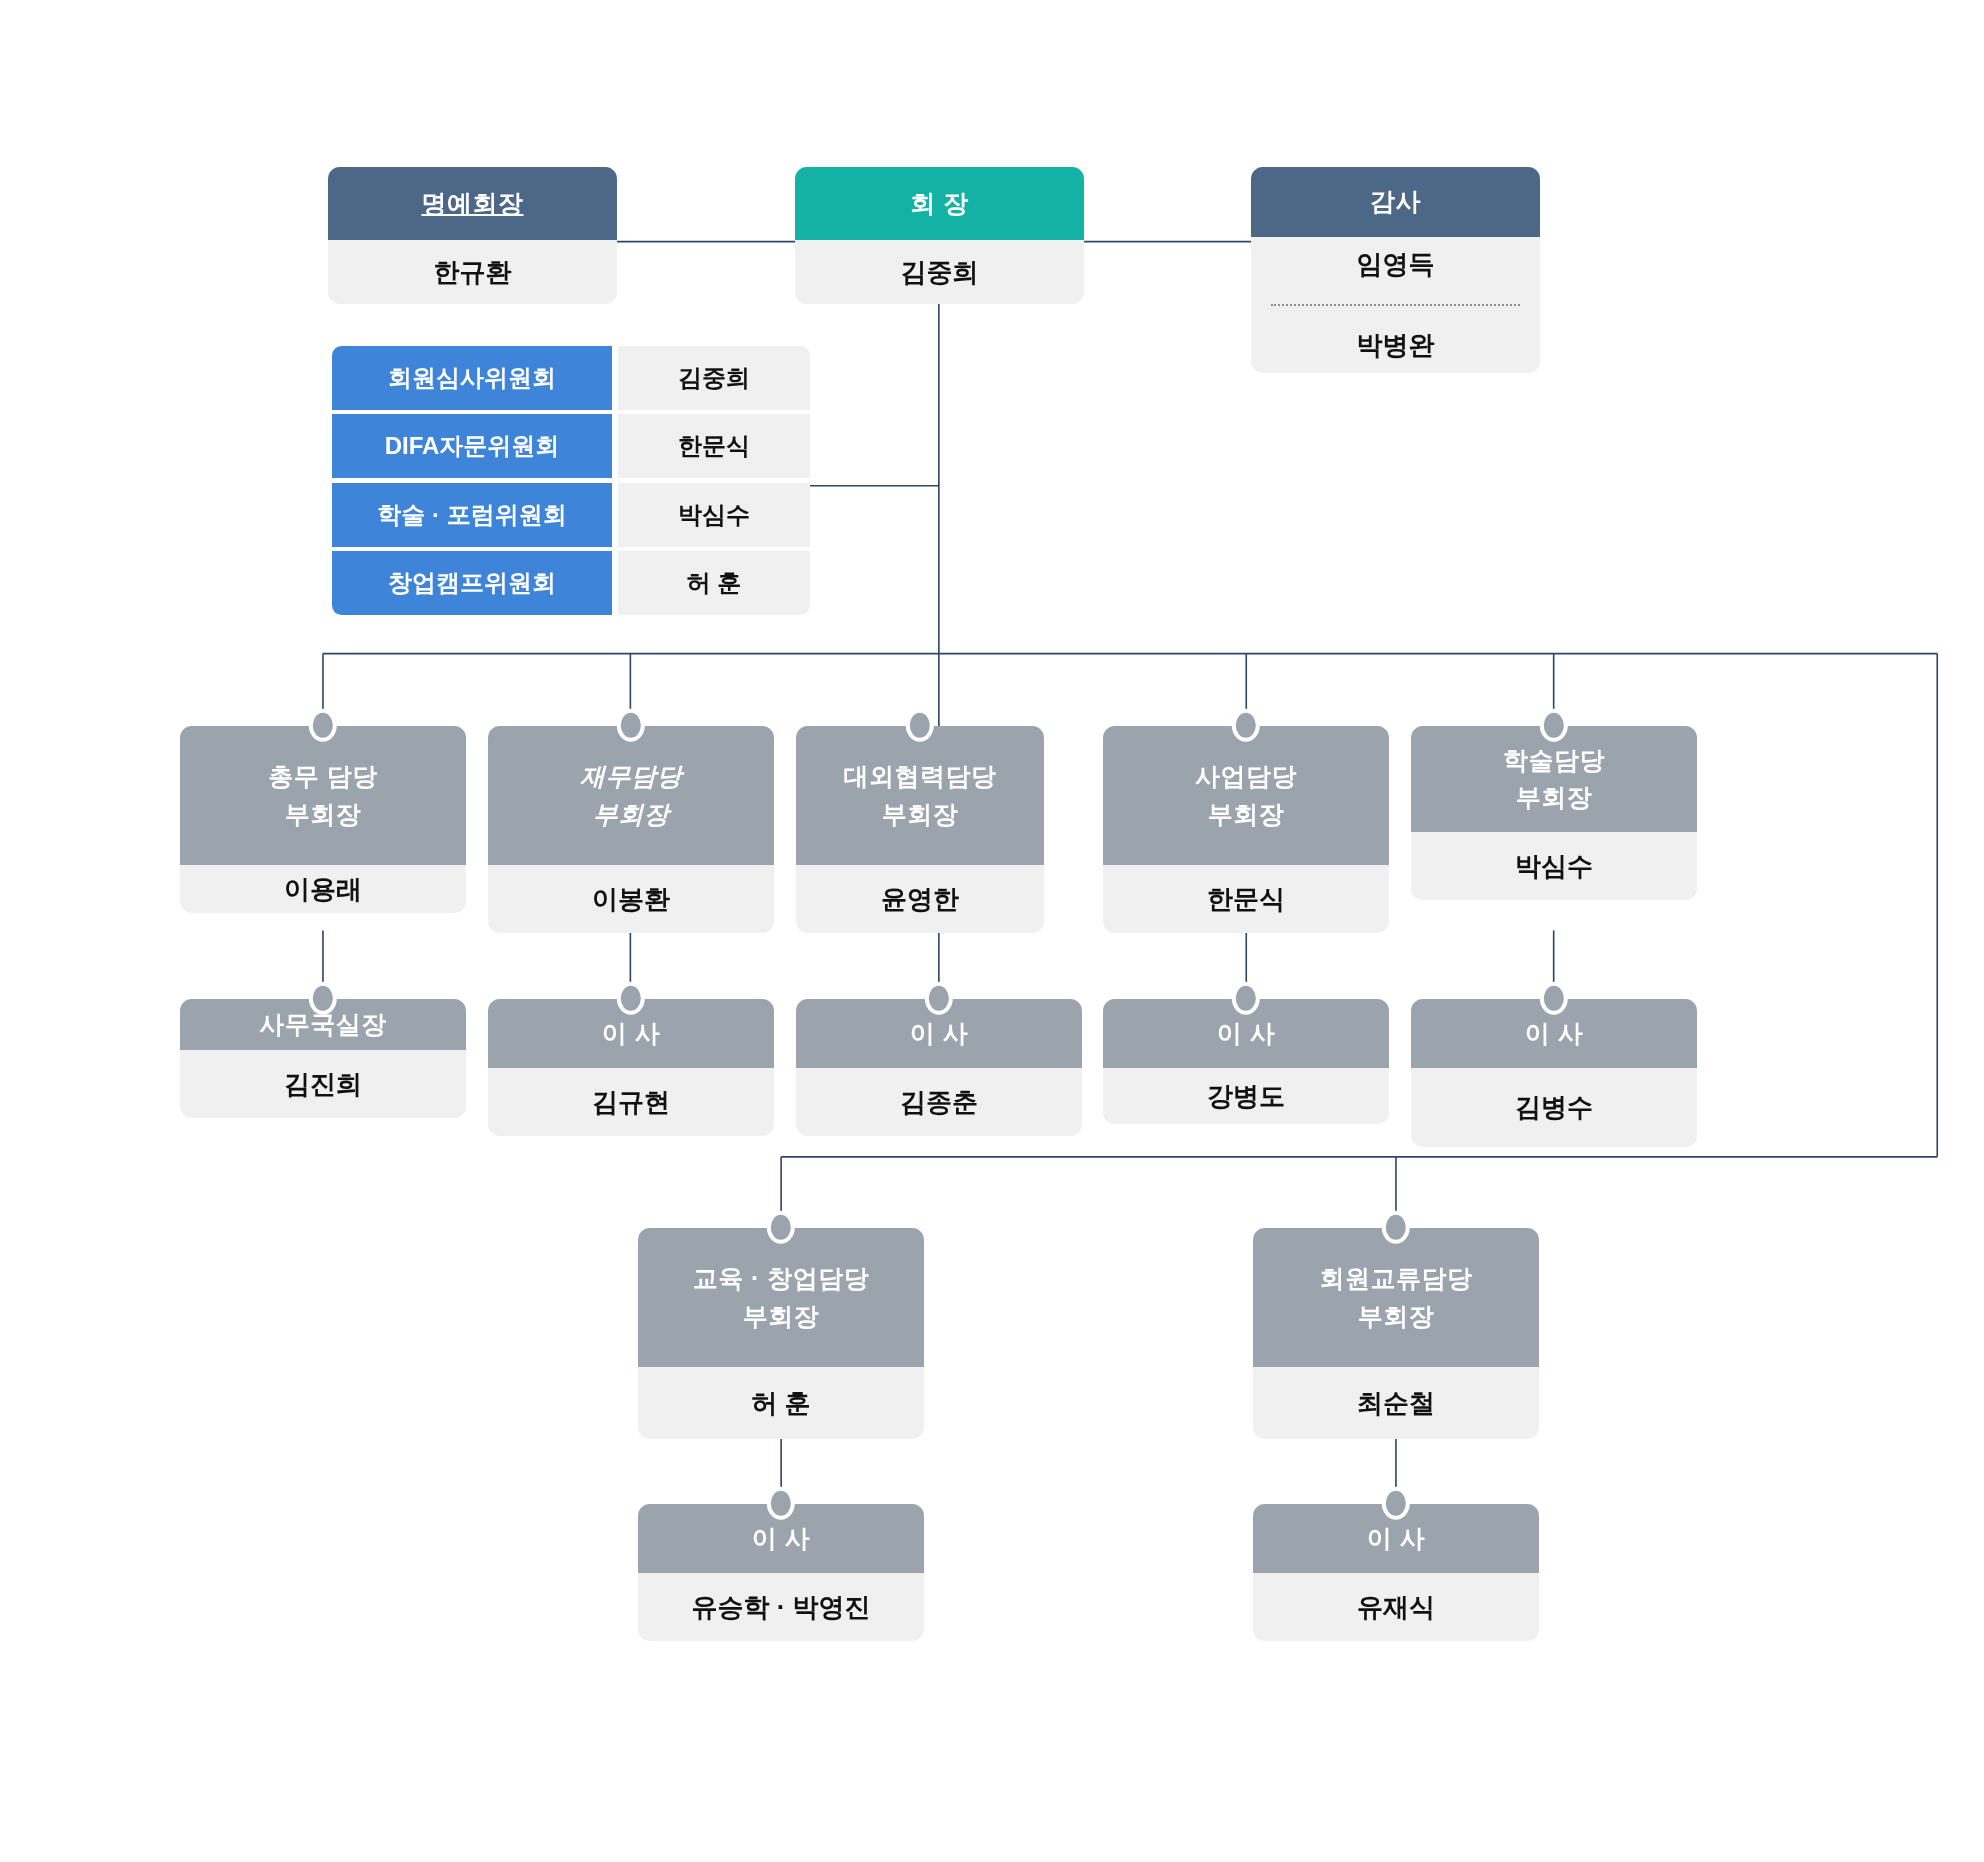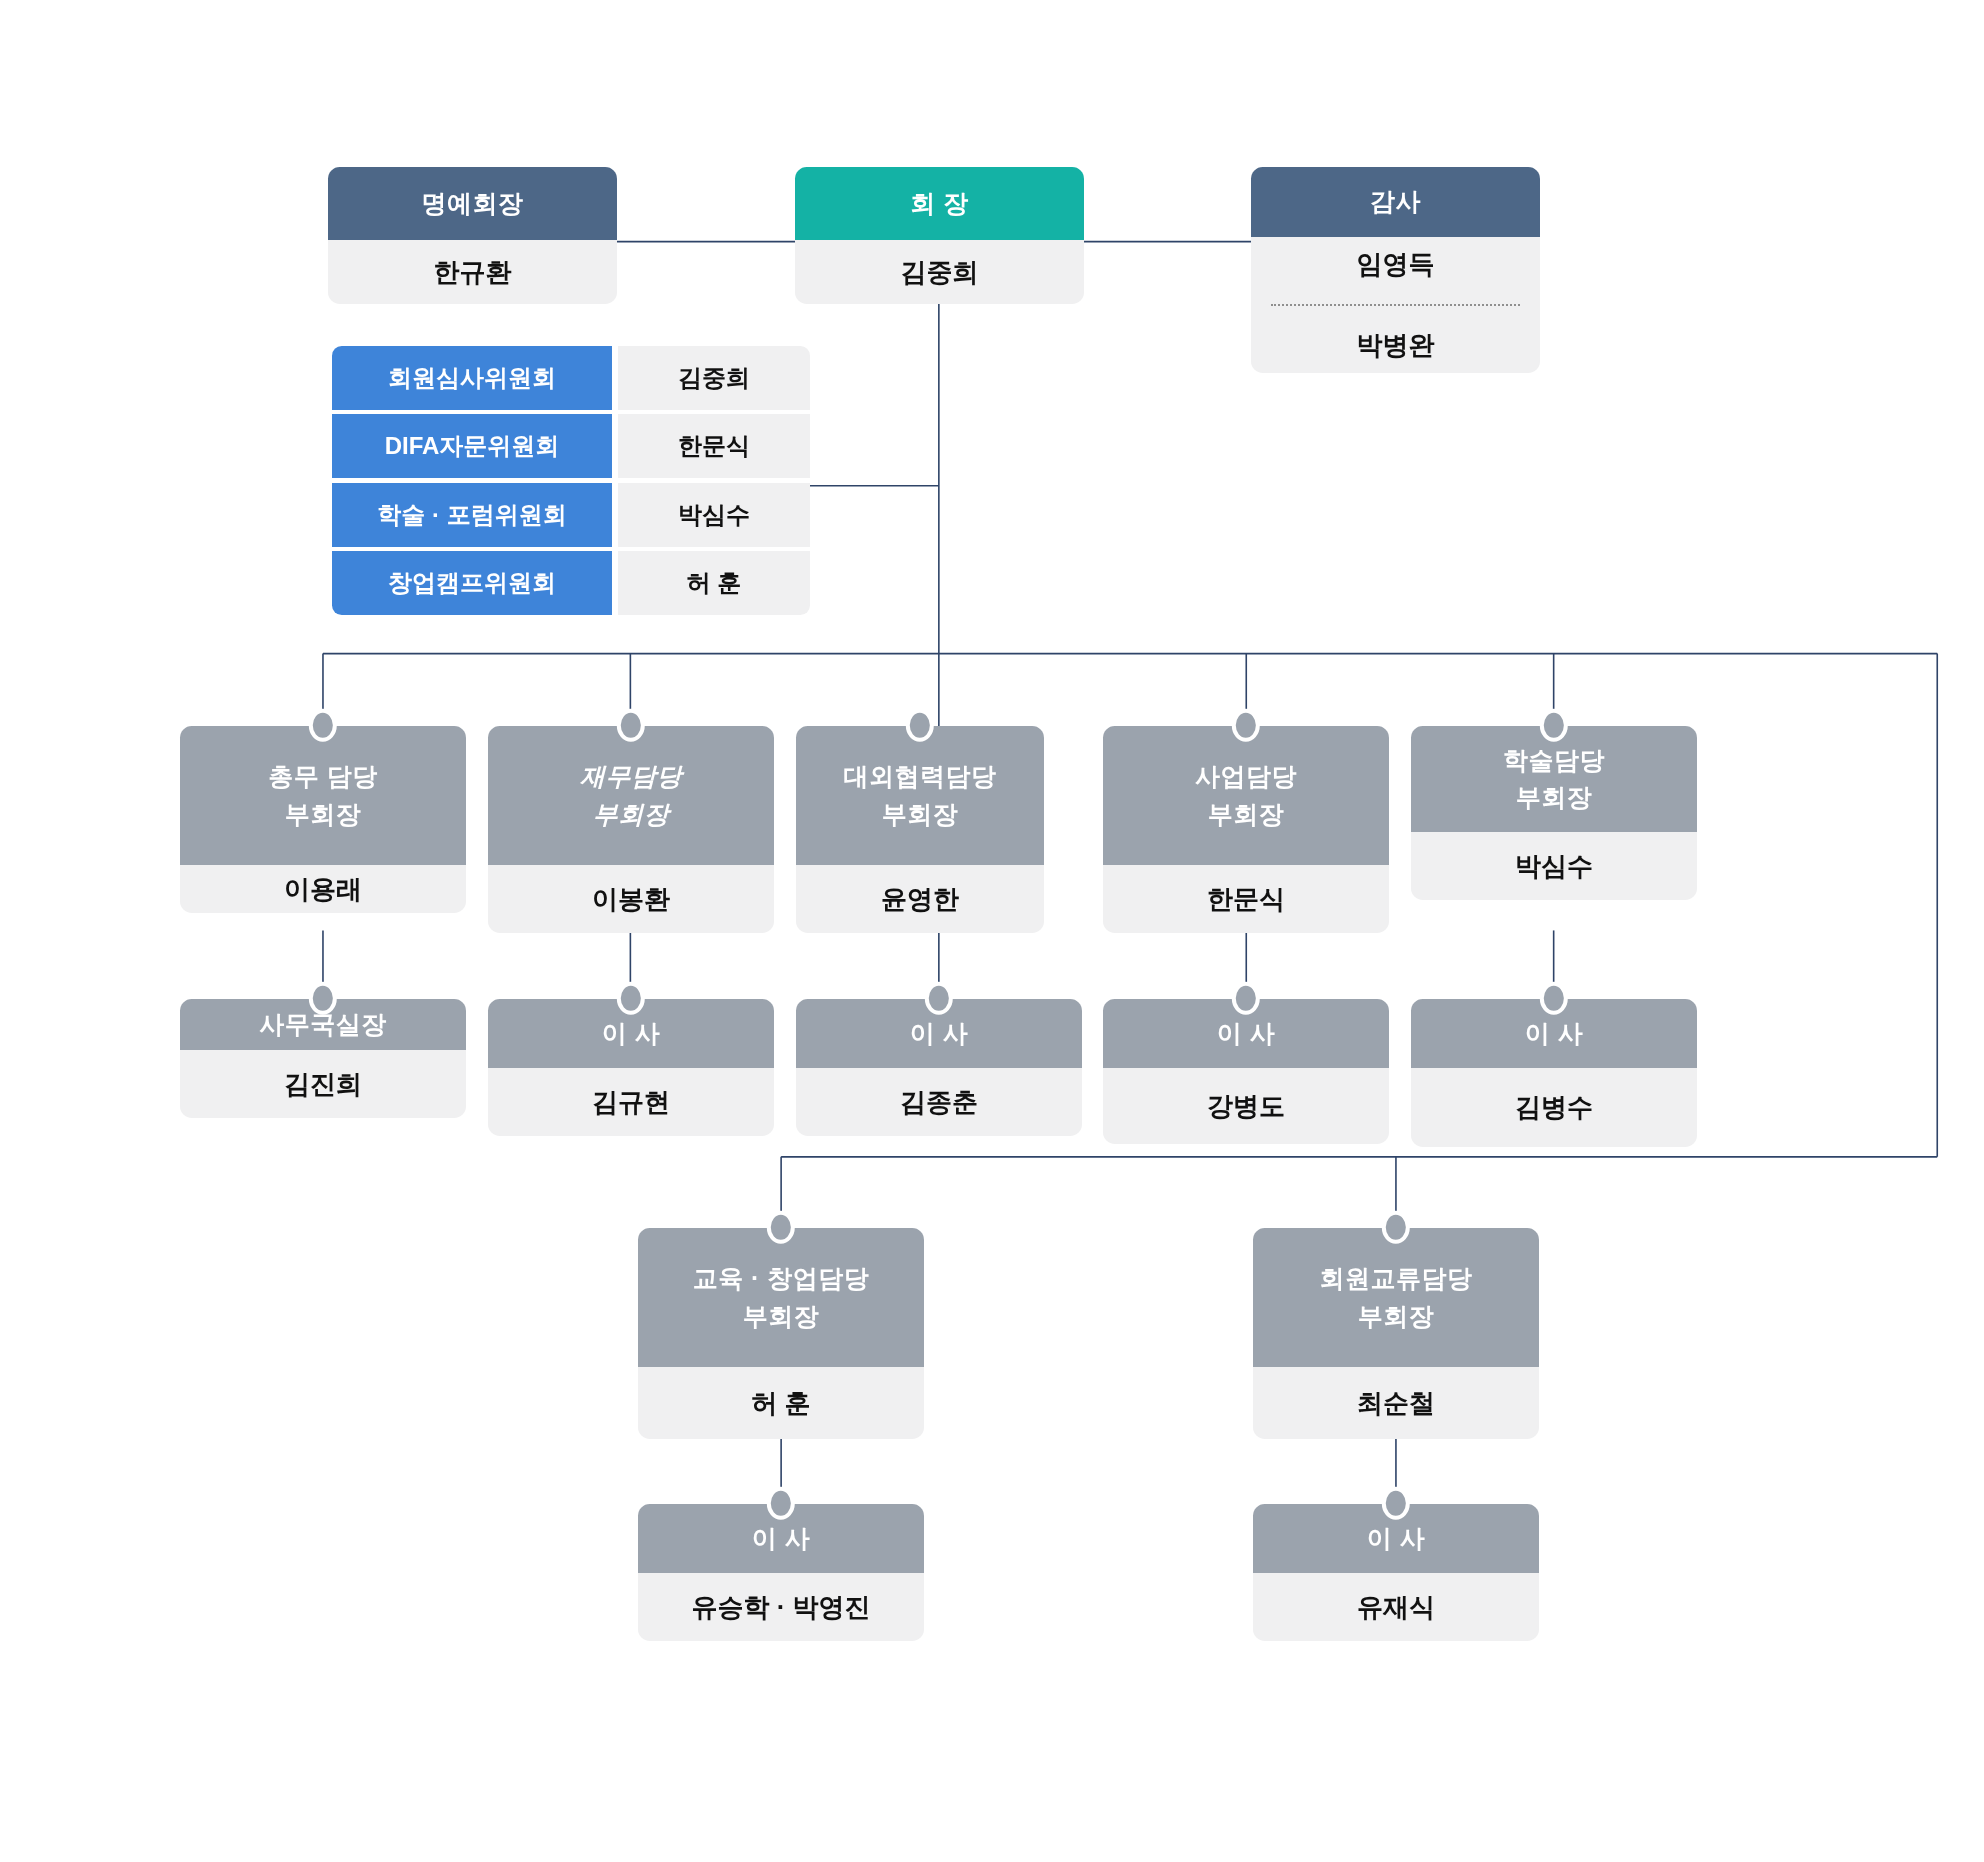--- a/index.html
+++ b/index.html
@@ -55,21 +55,21 @@
     <line x1="2896" y1="1734" x2="2896" y2="1870"></line>
     <line x1="3611" y1="1218" x2="3611" y2="2156"></line>
     <line x1="1456" y1="2156" x2="3611" y2="2156"></line>
     <line x1="1456" y1="2156" x2="1456" y2="2296"></line>
     <line x1="2602" y1="2156" x2="2602" y2="2296"></line>
     <line x1="1456" y1="2679" x2="1456" y2="2812"></line>
     <line x1="2602" y1="2679" x2="2602" y2="2812"></line>
   </svg>
 
   <div class="box" style="left:328px;top:167px;width:289px;">
-    <div class="hd navy" style="height:73px;">명예회장</div>
+    <div class="hd navy" style="height:73px;text-decoration:underline;">명예회장</div>
     <div class="bd" style="height:64px;">한규환</div>
   </div>
 
   <div class="box" style="left:795px;top:167px;width:289px;">
     <div class="hd teal" style="height:73px;">회 장</div>
     <div class="bd" style="height:64px;">김중희</div>
   </div>
 
   <div class="box" style="left:1251px;top:167px;width:289px;">
     <div class="hd navy" style="height:70px;">감사</div>
@@ -141,21 +141,21 @@
     <div class="bd" style="height:68px;">김규현</div>
   </div>
   <div class="box" style="left:796px;top:999px;width:286px;">
     <span class="pin"></span>
     <div class="hd gray" style="height:69px;">이 사</div>
     <div class="bd" style="height:68px;">김종춘</div>
   </div>
   <div class="box" style="left:1103px;top:999px;width:286px;">
     <span class="pin"></span>
     <div class="hd gray" style="height:69px;">이 사</div>
-    <div class="bd" style="height:76px;">강병도</div>
+    <div class="bd" style="height:56px;">강병도</div>
   </div>
   <div class="box" style="left:1411px;top:999px;width:286px;">
     <span class="pin"></span>
     <div class="hd gray" style="height:69px;">이 사</div>
     <div class="bd" style="height:79px;">김병수</div>
   </div>
 
   <div class="box" style="left:638px;top:1228px;width:286px;">
     <span class="pin"></span>
     <div class="hd gray" style="height:139px;">교육 · 창업담당

